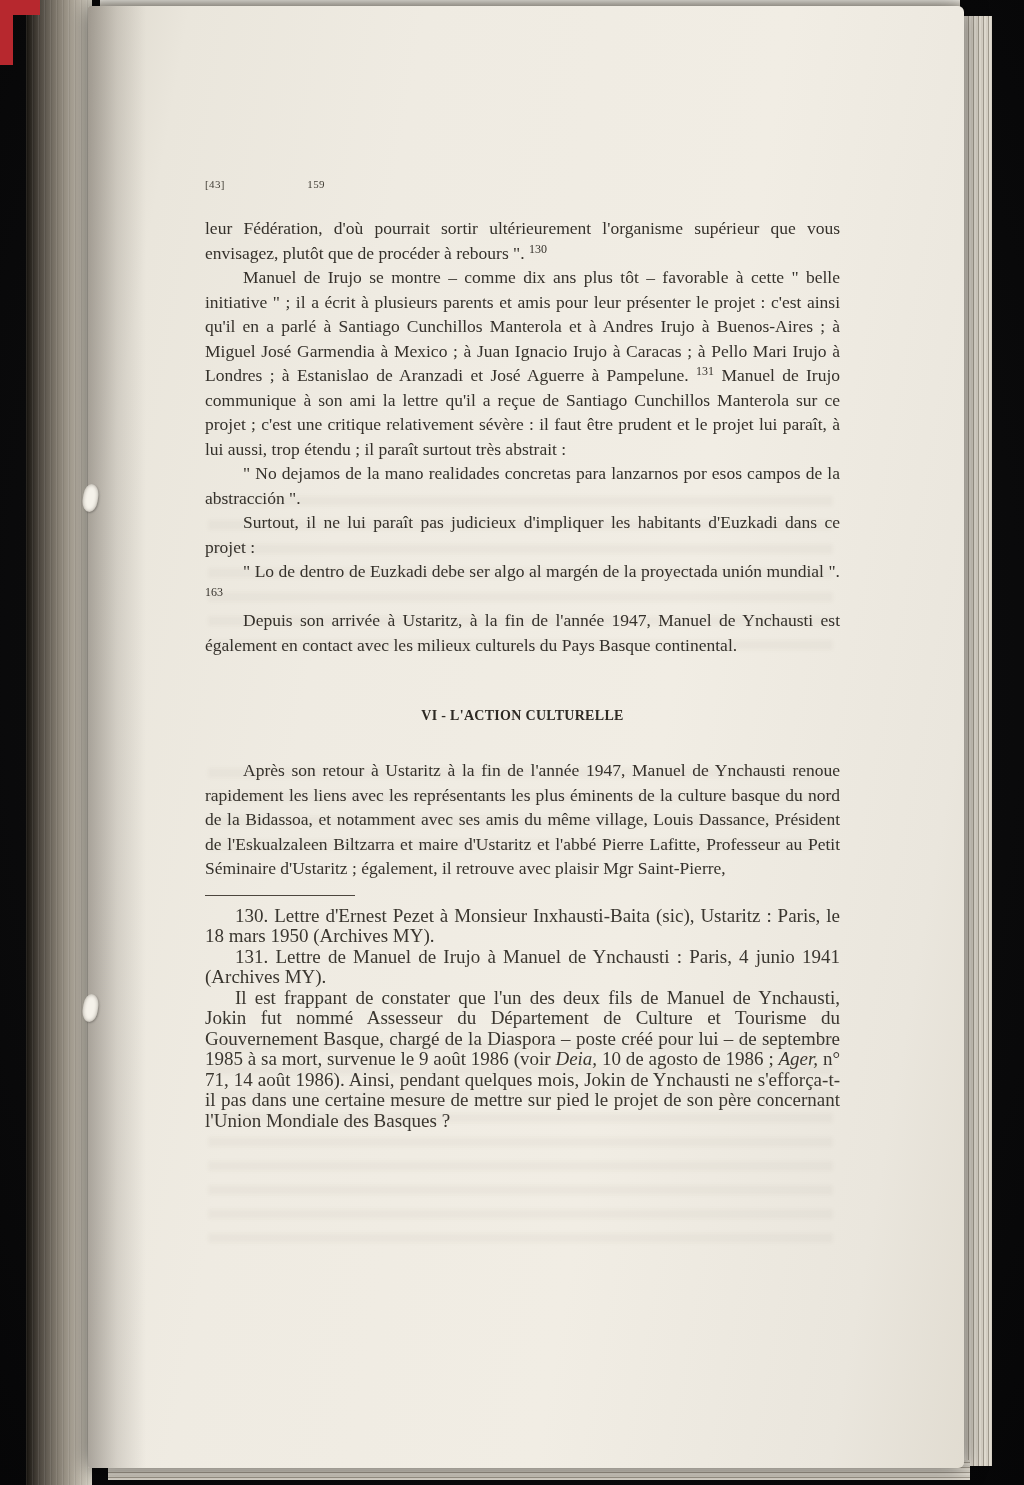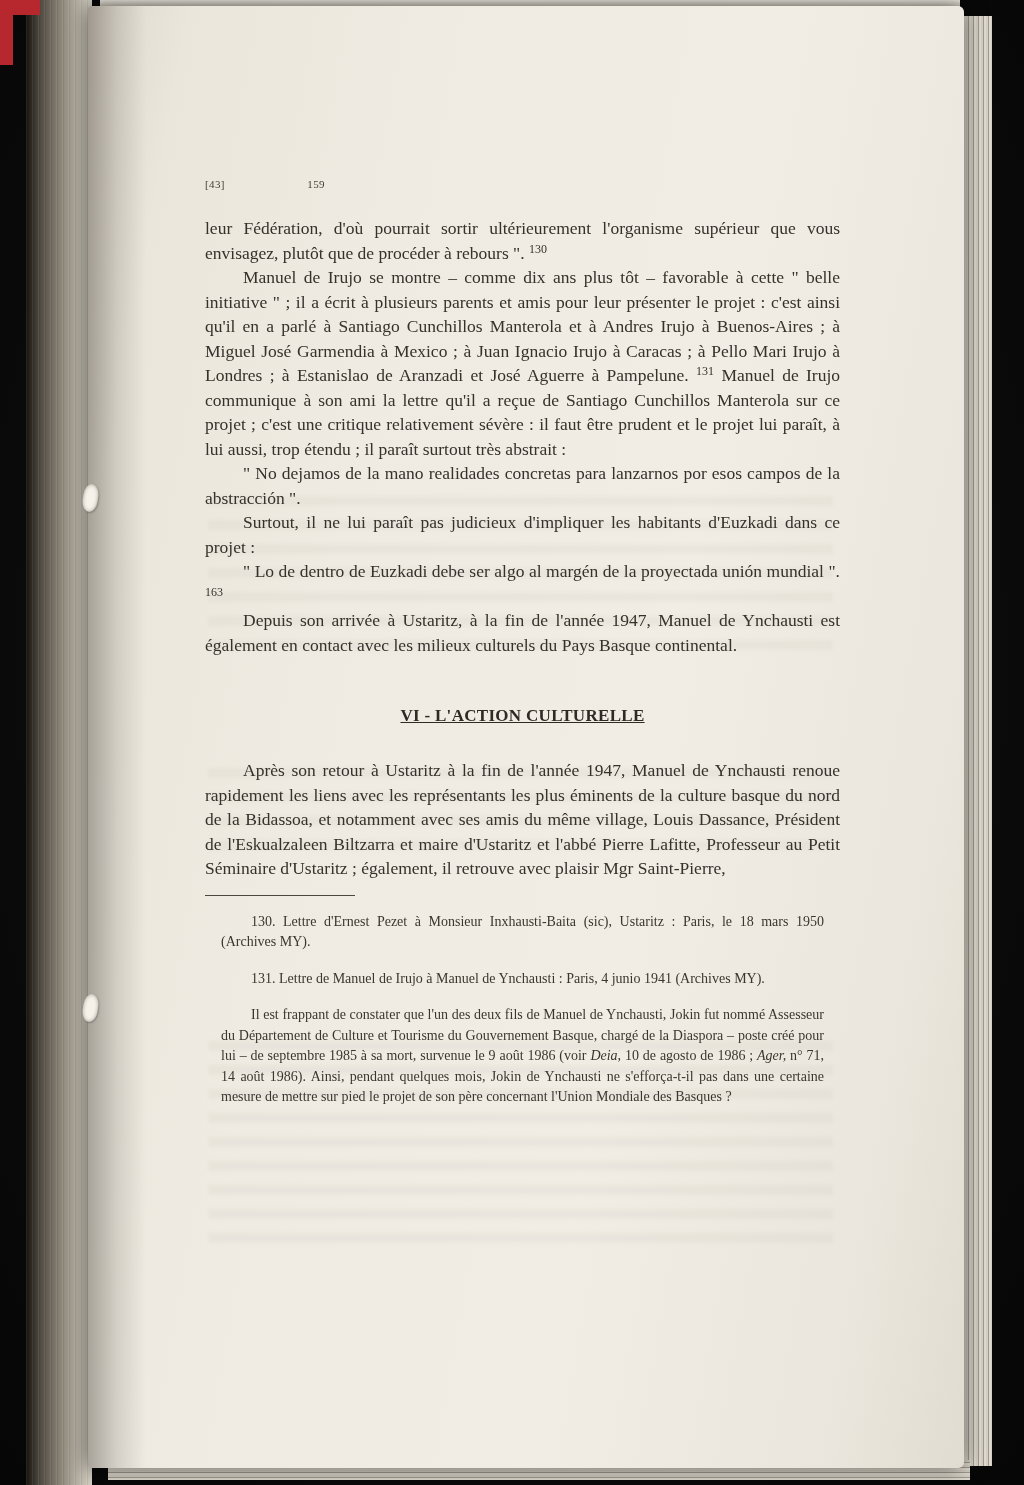--- a/index.html
+++ b/index.html
@@ -86,32 +86,32 @@
 
   .body-text p {
     margin: 0; font-size: 17.5px; line-height: 24.5px;
     text-align: justify; color: #35312b;
   }
   .body-text p.indent { text-indent: 38px; }
   sup { font-size: 12px; line-height: 0; vertical-align: 6px; }
 
   .section-heading {
     margin: 42px 0 26px 0; text-align: center;
-    font-size: 17px; font-weight: 700; line-height: 33px;
-    letter-spacing: 0.3px; color: #2e2a24; text-decoration: underline;
+    font-size: 14px; font-weight: 700; line-height: 33px;
+    letter-spacing: 0.3px; color: #2e2a24;
   }
   .section-heading div { white-space: nowrap; }
 
   .footnote-rule {
     width: 150px; height: 0;
     border-top: 1.5px solid #4c463e;
     margin: 14px 0 10px 0;
   }
   .footnotes p {
-    margin: 16px; font-size: 14px; line-height: 20.5px;
+    margin: 0; font-size: 19px; line-height: 20.5px;
     text-align: justify; text-indent: 30px; color: #3a362f;
   }
   .footnotes .it { font-style: italic; }
 </style>
 </head>
 <body>
 
 <div id="screenshot">
 
   <div class="red-mark red-mark-1"></div>

